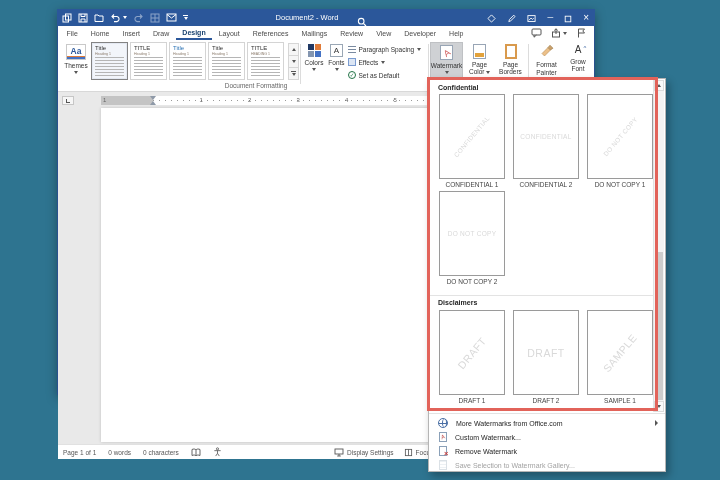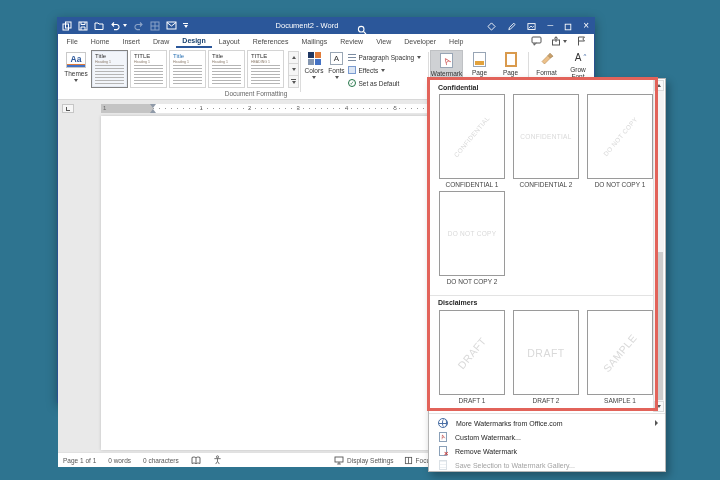--- a/index.html
+++ b/index.html
@@ -1,21 +1,21 @@
 <!DOCTYPE html>
 <html><head>
 <meta charset="utf-8">
 <style>
   *{box-sizing:border-box;margin:0;padding:0}
   html,body{width:720px;height:480px;overflow:hidden}
   body{font-family:"Liberation Sans",sans-serif;-webkit-font-smoothing:antialiased}
   .stage{position:relative;width:720px;height:480px;background:#2e7490;overflow:hidden}
 
   
-  .win{position:absolute;left:57px;top:17px;width:538px;height:386px;background:#fdba74;
+  .win{position:absolute;left:57px;top:9px;width:538px;height:386px;background:#fdba74;
        border:1px solid #29518f;border-top:none;box-shadow:0 3px 10px rgba(0,0,0,.35);z-index:1}
 
   
   .titlebar{position:absolute;left:-1px;top:0;width:538px;height:17px;background:#2b579a;color:#fff;display:flex;align-items:center}
   .qat{position:absolute;left:5px;top:0;height:17px;display:flex;align-items:center;gap:6px}
   .qat svg{display:block}
   .qat .dim{opacity:.45}
   .win-title{position:absolute;left:150px;width:200px;text-align:center;font-size:7.5px;color:#fff;white-space:nowrap}
   .tb-search{position:absolute;left:300px;top:4px}
   .win-ctrls{position:absolute;right:6px;top:0;height:17px;display:flex;align-items:center;gap:11px}

